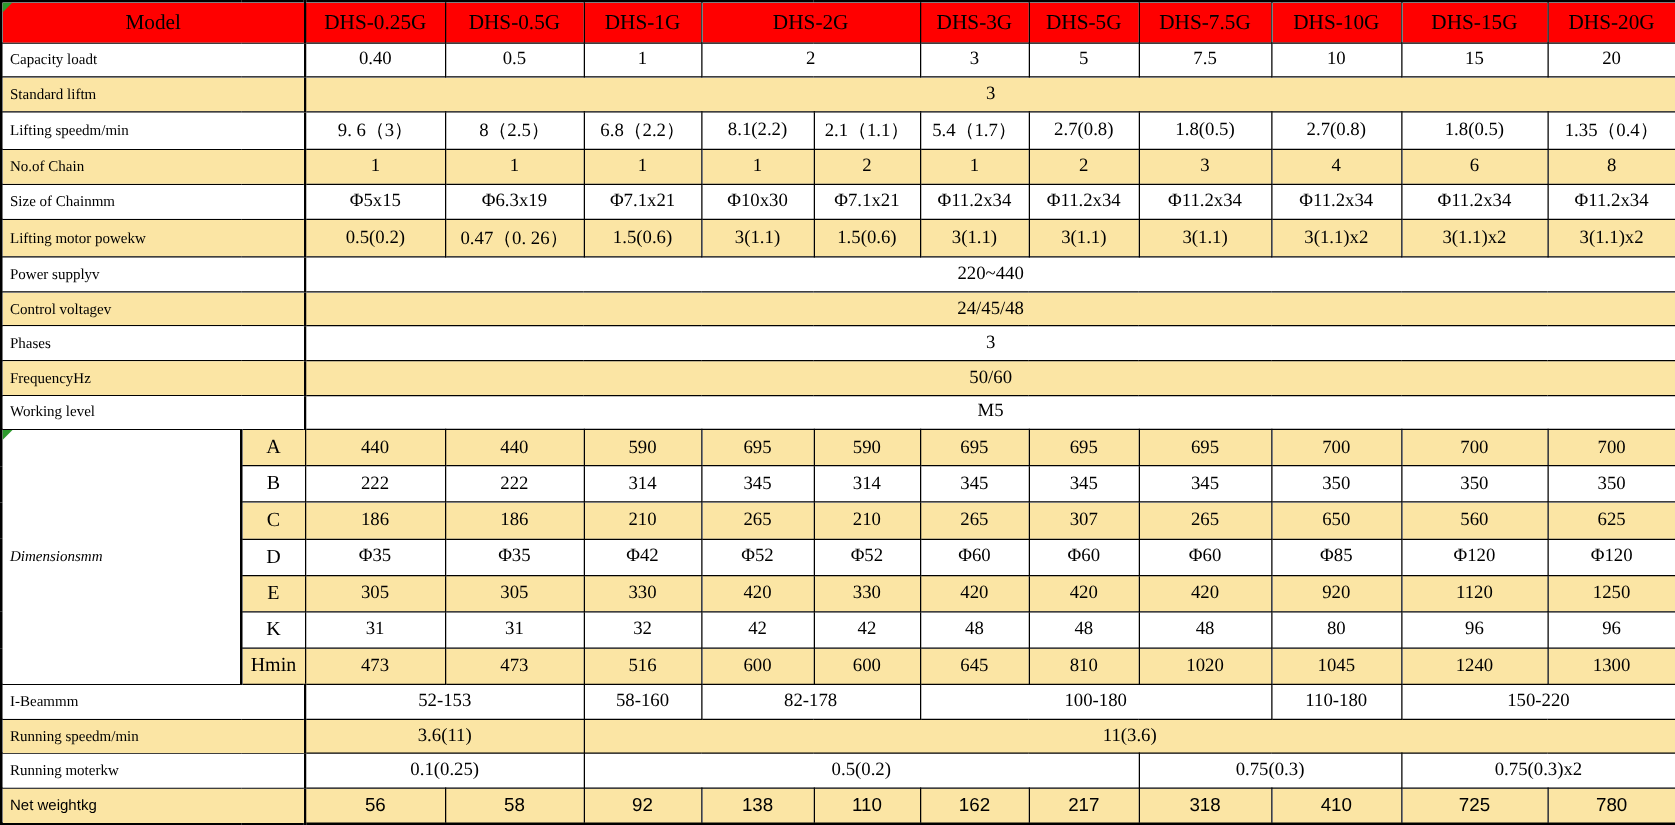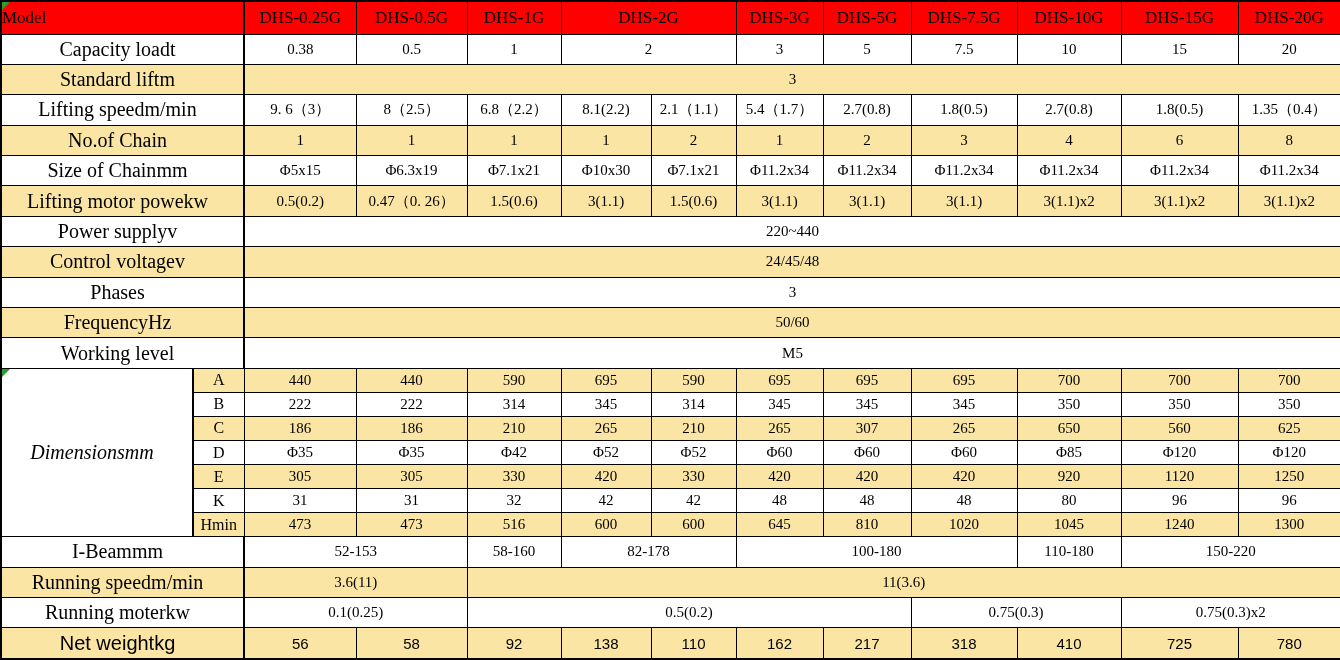--- a/index.html
+++ b/index.html
@@ -21,35 +21,35 @@
     vertical-align: middle;
     overflow: hidden;
     white-space: nowrap;
   }
   tr.hdr { height: 33px; }
   tr.hdr td { background: #FF0000; font-size: 17px; }
   tr.b td { background: #FBE5A4; }
   tr.w td { background: #FFFFFF; }
   td.lblcell { text-align: left; position: relative; border-right-width: 2px; padding: 0; }
   .lblwrap {
-    display: flex; justify-content: center; align-items: center;
-    padding: 0 16px 0 6px; font-size: 20px; width: 100%;
+    display: flex; justify-content: flex-start; align-items: center;
+    padding: 0 16px 0 6px; font-size: 12px; width: 100%;
   }
   td.dimcell { background: #FFFFFF !important; position: relative; font-style: italic; }
   td.subcell { font-size: 16px; }
   tr.sans, tr.sans td {
     font-family: "Liberation Sans", "DejaVu Sans", sans-serif;
     font-size: 15px;
   }
   tr.sans .lblwrap { font-family: "Liberation Sans", "DejaVu Sans", sans-serif; }
   .tri {
     position: absolute; top: 0; left: 0; width: 0; height: 0;
     border-top: 8px solid #2E9B2E; border-right: 8px solid transparent;
   }
-  .hdr-model { display: block; width: 100%; }
+  .hdr-model { display: block; text-align: center; width: 100%; }
 </style>
 </head>
 <body>
 
 <table class="spec">
   <colgroup>
     <col style="width:192px">
       <col style="width:51px">
     <col style="width:112px">
       <col style="width:111px">
@@ -82,21 +82,21 @@
     <td>DHS-20G</td>
   </tr>
 
   <tr class="w">
     <td colspan="2" class="lblcell">
       <div class="lblwrap">
         <span>Capacity load</span>
         <span>t</span>
       </div>
     </td>
-    <td>0.38</td>
+    <td>0.40</td>
     <td>0.5</td>
     <td>1</td>
     <td colspan="2">2</td>
     <td>3</td>
     <td>5</td>
     <td>7.5</td>
     <td>10</td>
     <td>15</td>
     <td>20</td>
   </tr>

